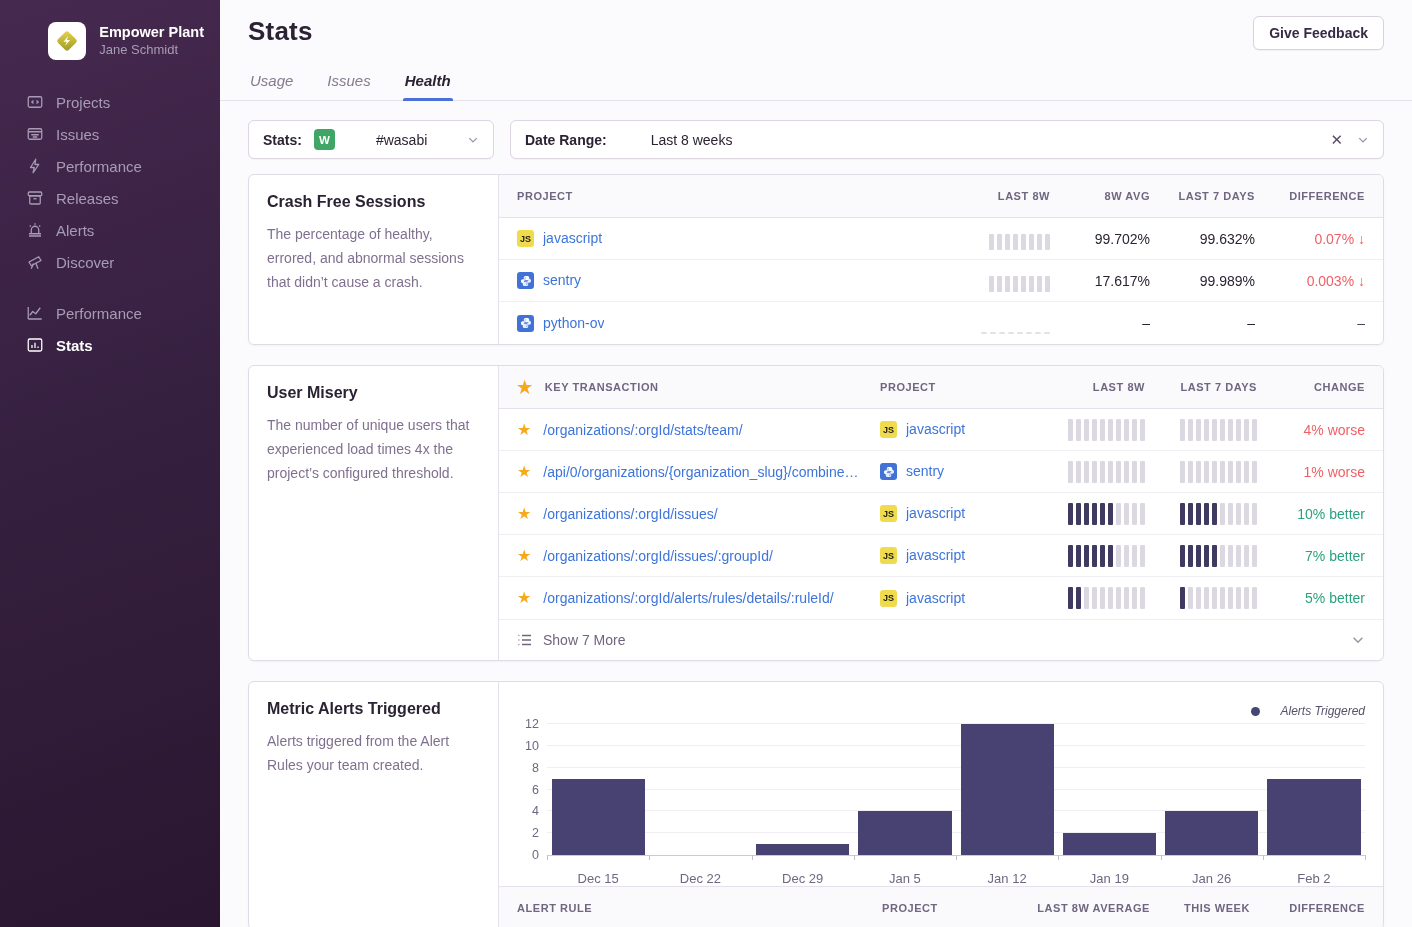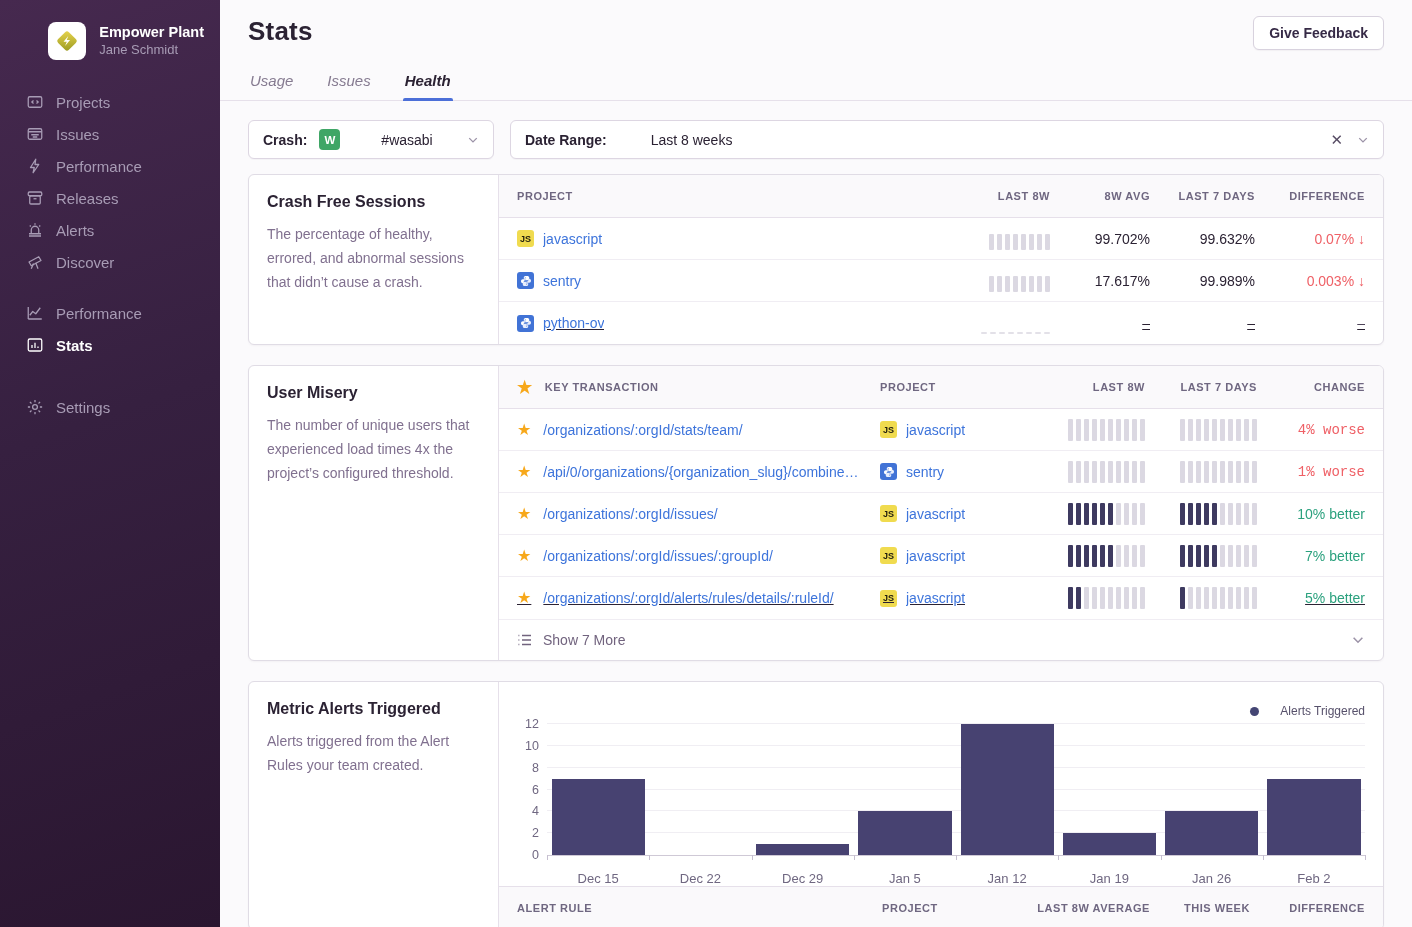--- a/index.html
+++ b/index.html
@@ -44,54 +44,54 @@
 
   
   .panel { background:#fff; border:1px solid #E0DCE5; border-radius:6px; margin-top:15px; display:flex; box-shadow:0 1px 2px rgba(40,30,60,.04); overflow:hidden; }
   .panel-desc { width:250px; min-width:250px; border-right:1px solid #E6E0EA; padding:18px; }
   .panel-title { font-size:16px; font-weight:bold; color:#2B2233; margin-bottom:11px; }
   .panel-text { font-size:14px; color:#80708F; line-height:1.72; }
   .panel-body { flex:1; min-width:0; display:flex; flex-direction:column; }
 
   .thead { background:#FAF9FB; border-bottom:1px solid #E6E0EA; color:#6F6781; font-size:11px; font-weight:bold; letter-spacing:.05em; display:grid; align-items:center; height:43px; padding:0 18px; }
   .trow { display:grid; align-items:center; height:42px; padding:0 18px; border-bottom:1px solid #F0EDF3; font-size:14px; }
-  .trow:last-child { border-bottom:none;text-decoration:underline; }
+  .trow:last-child { border-bottom:none; }
   .r { text-align:right; justify-self:end; }
   .grid-crash { grid-template-columns:1fr 150px 100px 105px 110px; }
   .grid-misery { grid-template-columns:1fr 150px 115px 112px 108px; }
   .grid-alerts { grid-template-columns:365px 1fr 160px 100px 115px; }
 
-  .proj-cell { display:flex; align-items:center; gap:9px; min-width:0; }
+  .proj-cell { display:flex; align-items:flex-start; gap:9px; min-width:0; }
   .badge-js { width:17px; height:17px; border-radius:3px; background:#F0DB4F; color:#201d0d; font-size:9px; font-weight:bold; display:flex; align-items:center; justify-content:center; flex:0 0 auto; }
   .badge-py { width:17px; height:17px; border-radius:3px; background:#4173d6; display:flex; align-items:center; justify-content:center; flex:0 0 auto; }
   a.link { color:#3d74db; text-decoration:none; font-size:14px; white-space:nowrap; overflow:hidden; text-overflow:ellipsis; }
 
   .spark { display:flex; align-items:flex-end; gap:3px; height:22px; }
   .spark .bar { width:5px; border-radius:1px; background:#DBD8E2; }
   .spark .bar.sm { height:16px; }
   .spark .bar.md { height:22px; }
   .spark .bar.dark { background:#3E3A60; }
   .spark .dash { width:6px; height:2px; background:#E3E1E8; border-radius:1px; }
 
   .diff-down { color:#ef6066; }
   .muted-dash { color:#4D4458; }
-  .worse { color:#ef6066;font-family:Liberation Mono, monospace; }
+  .worse { color:#ef6066; }
   .better { color:#2ba17e; }
 
   .star { color:#F7A81B; font-size:16px; line-height:1; cursor:pointer; }
   .txn-cell { display:flex; align-items:center; gap:12px; min-width:0; padding-right:14px; }
   .head-star-cell { display:flex; align-items:center; gap:12px; }
 
   .tfoot { display:flex; align-items:center; height:41px; padding:0 18px; border-top:1px solid #F0EDF3; color:#71637E; font-size:14px; cursor:pointer; }
   .tfoot .list-icon { margin-right:10px; color:#71637E; }
   .tfoot .chev { margin-left:auto; width:14px; height:14px; }
 
   
   .chart { position:relative; height:198px; margin:6px 16px 0 14px; }
-  .legend { position:absolute; top:16px; right:2px; display:flex; align-items:center; gap:21px; font-size:12px; color:#57516B; }
+  .legend { position:absolute; top:16px; right:2px; display:flex; align-items:center; gap:21px; font-size:12px; color:#57516B;font-style:italic; }
   .legend-dot { width:9px; height:9px; border-radius:50%; background:#444674; }
   .plot { position:absolute; left:34px; right:2px; top:36px; bottom:30px; border-bottom:1px solid #CFC9D6; }
   .gridline { position:absolute; left:0; right:0; height:1px; background:#F0EEF3; }
   .ylabel { position:absolute; width:26px; text-align:right; font-size:12.5px; color:#6F6781; transform:translateY(7px); left:-34px; }
   .bars { position:absolute; left:0; right:0; top:0; bottom:0; display:flex; align-items:flex-end; }
   .bar-slot { flex:1; display:flex; justify-content:center; align-items:flex-end; height:100%; }
   .cbar { width:calc(100% - 9px); background:#474271; }
   .xtick { position:absolute; bottom:-5px; width:1px; height:5px; background:#C6BFD0; }
   .xlabels { position:absolute; left:34px; right:2px; bottom:0; display:flex; }
   .xlabels div { flex:1; text-align:center; font-size:13px; color:#6F6781; }
@@ -174,46 +174,39 @@
   <div class="nav-item active">
     <svg viewBox="0 0 24 24" fill="none" stroke="currentColor" stroke-width="1.7">
         <rect x="3" y="4" width="18" height="16" rx="2"></rect>
         <path d="M8 16v-4M12 16v-7M16 16v-2"></path>
       </svg>
     <span>Stats</span>
   </div>
 
   <div class="nav-gap-lg"></div>
 
-  <div class="nav-item">
-    <svg viewBox="0 0 24 24" fill="none" stroke="currentColor" stroke-width="1.7">
-        <circle cx="12" cy="12" r="3.2"></circle>
-        <path d="M12 2.5v3M12 18.5v3M2.5 12h3M18.5 12h3M5.2 5.2l2.1 2.1M16.7 16.7l2.1 2.1M18.8 5.2l-2.1 2.1M7.3 16.7l-2.1 2.1"></path>
-      </svg>
-    <span>Settings</span>
-  </div>
 </aside>
 
 <div class="main">
   <div class="page-header">
     <h1 class="page-title">Stats</h1>
     <button class="feedback-btn">Give Feedback</button>
   </div>
 
   <div class="tabs">
     <div class="tab">Usage</div>
     <div class="tab">Issues</div>
     <div class="tab active">Health</div>
   </div>
 
   <div class="content">
 
     <div class="filter-row">
       <div class="select-box team-select">
-        <span class="filter-label">Crash:</span>
+        <span class="filter-label">Stats:</span>
         <span class="team-avatar">W</span>
         <span class="filter-value">#wasabi</span>
         <span class="spacer"></span>
         <svg class="chev" viewBox="0 0 16 16" fill="none" stroke="currentColor" stroke-width="1.8">
             <path d="M3 5.5l5 5 5-5"></path>
           </svg>
       </div>
       <div class="select-box date-select">
         <span class="filter-label">Date Range:</span>
         <span class="filter-value">Last 8 weeks</span>

